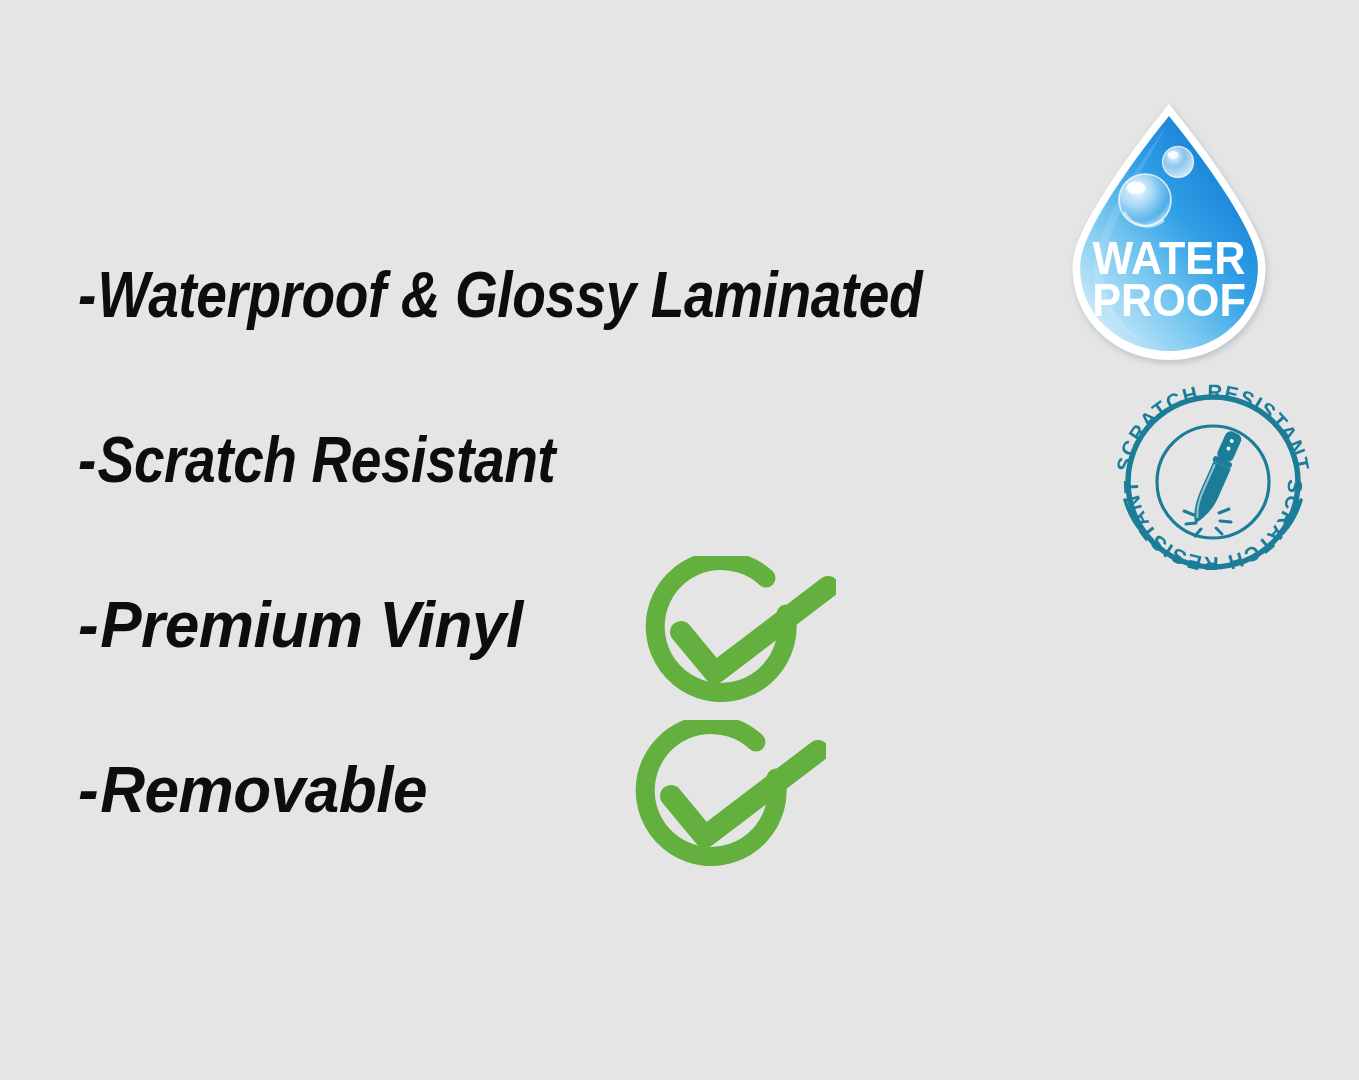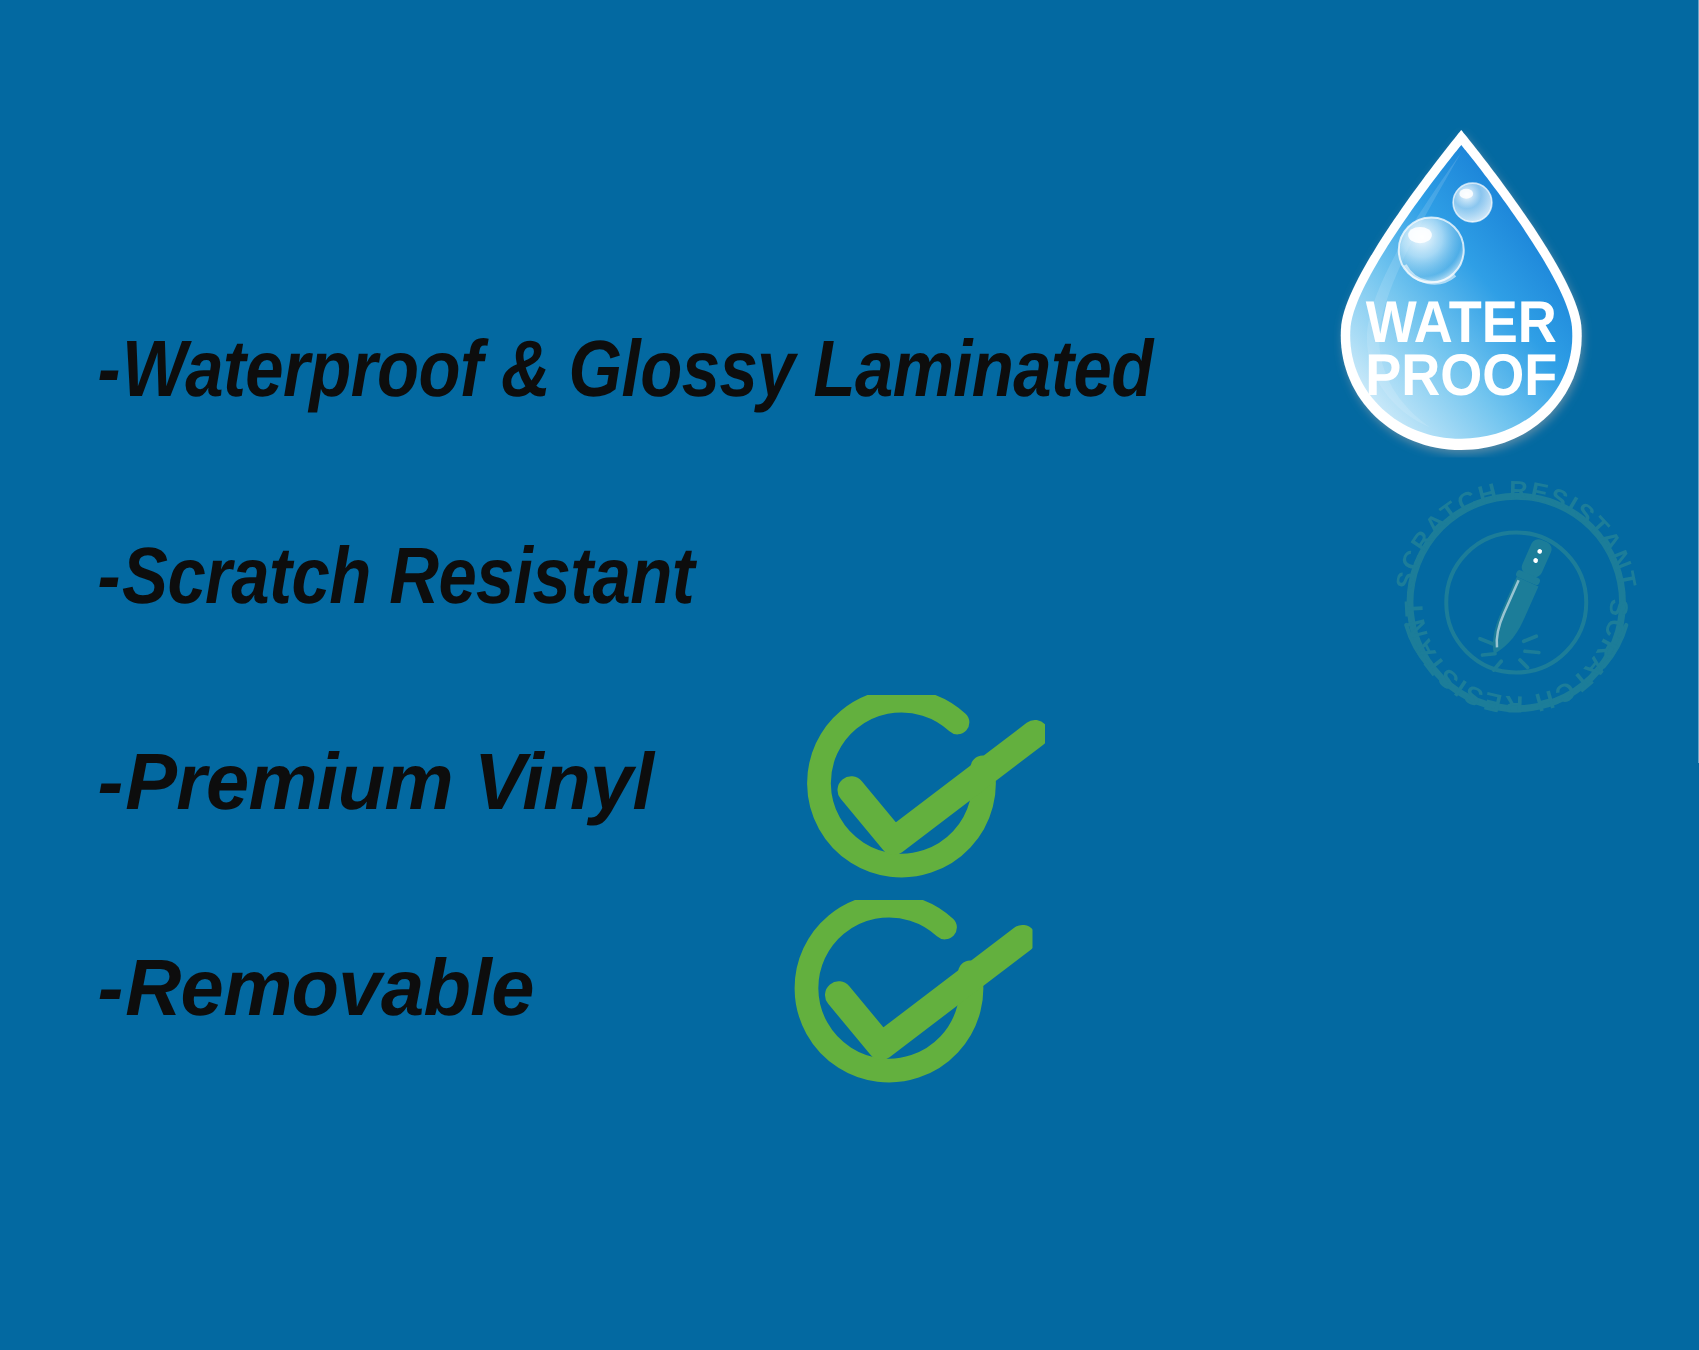--- a/index.html
+++ b/index.html
@@ -7,21 +7,21 @@
     padding: 0;
     background: #ffffff;
   }
   body {
     font-family: "Liberation Sans", sans-serif;
   }
   #canvas {
     position: relative;
     width: 1359px;
     height: 1080px;
-    background: #0369a1;
+    background: #e5e5e5;
     overflow: hidden;
   }
 
   
   .feature-list {
     position: absolute;
     left: 0;
     top: 0;
     width: 100%;
     height: 100%;

